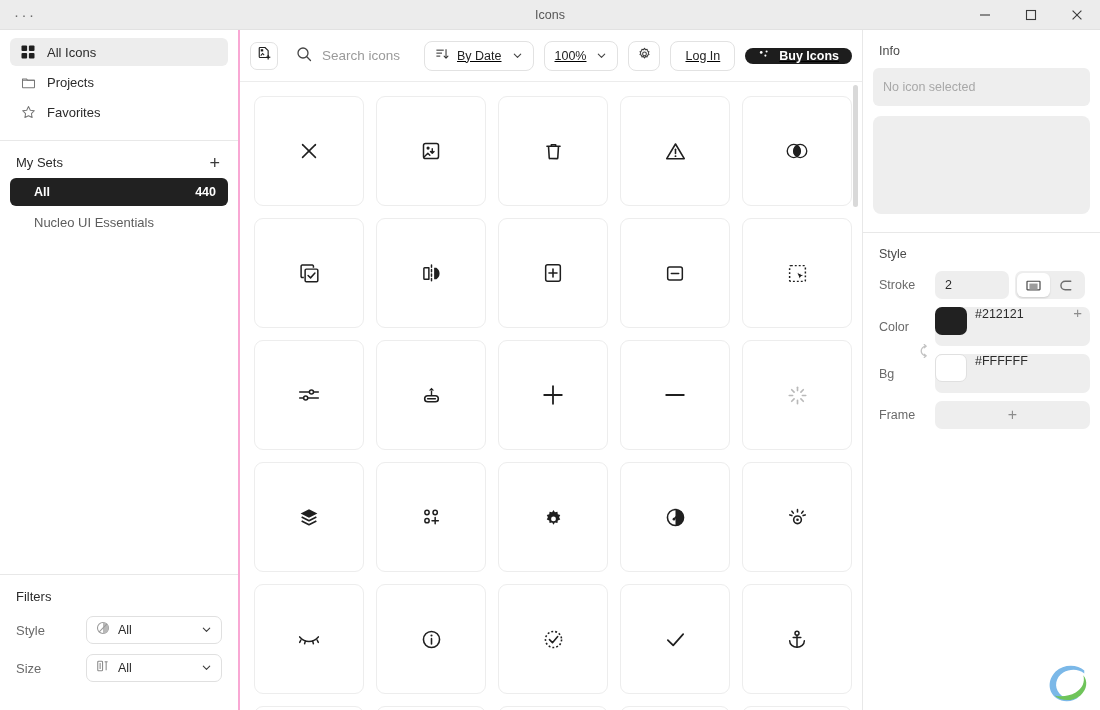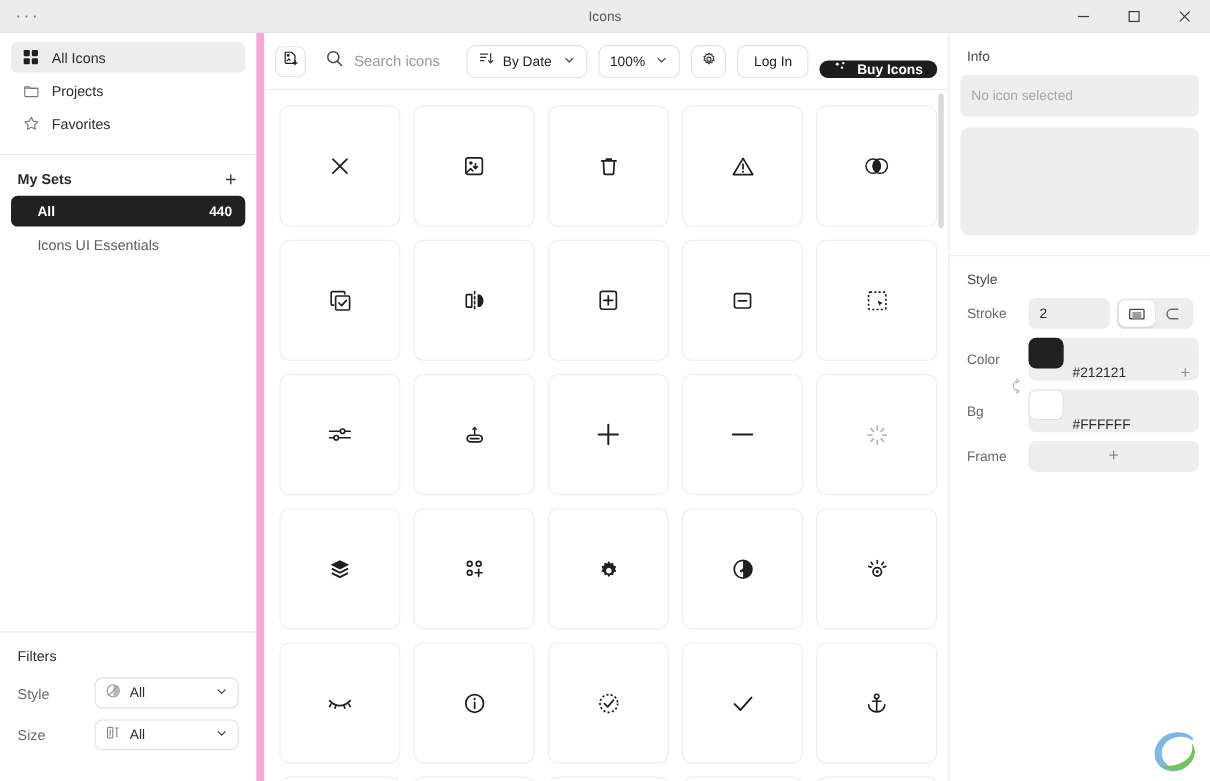--- a/index.html
+++ b/index.html
@@ -27,38 +27,38 @@
     width: 46px; height: 100%; display: flex; align-items: center; justify-content: center;
     color: #3a3a3a;
   }
 
   
   .body { flex: 1; display: flex; min-height: 0; }
 
   
   .sidebar {
     width: 240px; flex: 0 0 240px; background: #fff;
-    border-right: 7px solid #f9a8d4; display: flex; flex-direction: column;
+    border-right: 2px solid #f9a8d4; display: flex; flex-direction: column;
   }
   .nav { padding: 8px 10px 6px 10px; }
   .nav-item {
     height: 28px; border-radius: 6px; display: flex; align-items: center;
     gap: 11px; padding: 0 10px; margin-bottom: 2px; cursor: pointer;
   }
   .nav-item.active { background: #ededed; }
   .nav-item .lbl { font-size: 13px; color: #2b2b2b; }
   .nav-item .ico { width: 16px; height: 16px; display: flex; align-items: center; justify-content: center; color: #4a4a4a; }
 
   .sep { height: 1px; background: #e8e8e8; margin: 6px 0 0 0; }
 
   .mysets-hd {
     display: flex; align-items: center; justify-content: space-between;
     padding: 14px 18px 8px 16px;
   }
-  .mysets-hd .t { font-size: 13px; color: #2b2b2b; font-weight: 700; }
+  .mysets-hd .t { font-size: 13px; color: #2b2b2b; font-weight: 400; }
   .mysets-hd .plus { color: #3a3a3a; font-size: 18px; line-height: 12px; cursor: pointer; }
 
   .sets { padding: 0 10px; }
   .set-item {
     height: 28px; border-radius: 6px; display: flex; align-items: center;
     justify-content: space-between; padding: 0 12px 0 24px; cursor: pointer; margin-bottom: 2px;
   }
   .set-item.active { background: #212121; }
   .set-item.active .nm, .set-item.active .ct { color: #fff; font-weight: bold; font-size: 12.5px; }
   .set-item .nm { font-size: 13px; color: #5c5c5c; }
@@ -87,21 +87,21 @@
     flex: 0 0 28px;
   }
   .searchwrap { flex: 1; display: flex; align-items: center; gap: 10px; padding-left: 18px; min-width: 0; }
   .searchwrap .mag { color: #444; flex: 0 0 auto; }
   .searchwrap input {
     border: none; outline: none; font-size: 13.5px; color: #222;
     font-family: "Liberation Sans", sans-serif; width: 100%; background: transparent;
   }
   .searchwrap input::placeholder { color: #9a9a9a; }
 
-  .tb-right { display: flex; align-items: flex-end; gap: 10px; flex: 0 0 auto; }
+  .tb-right { display: flex; align-items: center; gap: 10px; flex: 0 0 auto; text-decoration: underline; }
   .pill {
     height: 30px; border: 1px solid #e2e2e2; border-radius: 8px; background: #fff;
     display: flex; align-items: center; gap: 8px; padding: 0 10px; cursor: pointer;
   }
   .pill .txt { font-size: 12.5px; color: #222; }
   .pill .cv { color: #444; margin-left: 2px; }
   .gear-btn { width: 32px; height: 30px; border: 1px solid #e2e2e2; border-radius: 8px; background: #fff;
               display: flex; align-items: center; justify-content: center; cursor: pointer; }
   .login { height: 30px; border: 1px solid #e2e2e2; border-radius: 8px; background: #fff;
            display: flex; align-items: center; padding: 0 14px; cursor: pointer; }
@@ -149,21 +149,21 @@
   .capgroup {
     margin-left: 6px; height: 28px; background: #eeeeee; border-radius: 7px; display: flex;
     align-items: center; padding: 2px; gap: 0;
   }
   .capbtn { width: 33px; height: 24px; border-radius: 6px; display: flex; align-items: center;
             justify-content: center; cursor: pointer; }
   .capbtn.sel { background: #fff; box-shadow: 0 1px 2px rgba(0,0,0,.13); }
 
   .colorfield {
     flex: 1; height: 39px; background: #eeeeee; border-radius: 7px; display: flex;
-    align-items: flex-end; position: relative; padding-left: 40px; padding-right: 8px;
+    align-items: flex-start; position: relative; padding-left: 40px; padding-right: 8px;
   }
   .swatch {
     position: absolute; left: 0; top: 0; width: 32px; height: 28px; border-radius: 7px;
     cursor: pointer;
   }
   .colorfield .hex { font-size: 12.5px; color: #2b2b2b; }
   .colorfield .addp { margin-left: auto; color: #8d8d8d; font-size: 15px; line-height: 12px; cursor: pointer; }
   .swap { position: absolute; left: 56px; color: #b5b5b5; font-size: 11px; }
   .framebtn {
     flex: 1; height: 28px; background: #eeeeee; border-radius: 7px; display: flex;
@@ -249,21 +249,21 @@
         <span class="t">My Sets</span>
         <span class="plus">+</span>
       </div>
 
       <div class="sets">
         <div class="set-item active">
           <span class="nm">All</span>
           <span class="ct">440</span>
         </div>
         <div class="set-item">
-          <span class="nm">Icons UI Essentials</span>
+          <span class="nm">Nucleo UI Essentials</span>
           <span class="ct"></span>
         </div>
       </div>
 
       <div class="filters">
         <div class="hd">Filters</div>
 
         <div class="frow">
           <span class="lab">Style</span>
           <div class="fsel">

